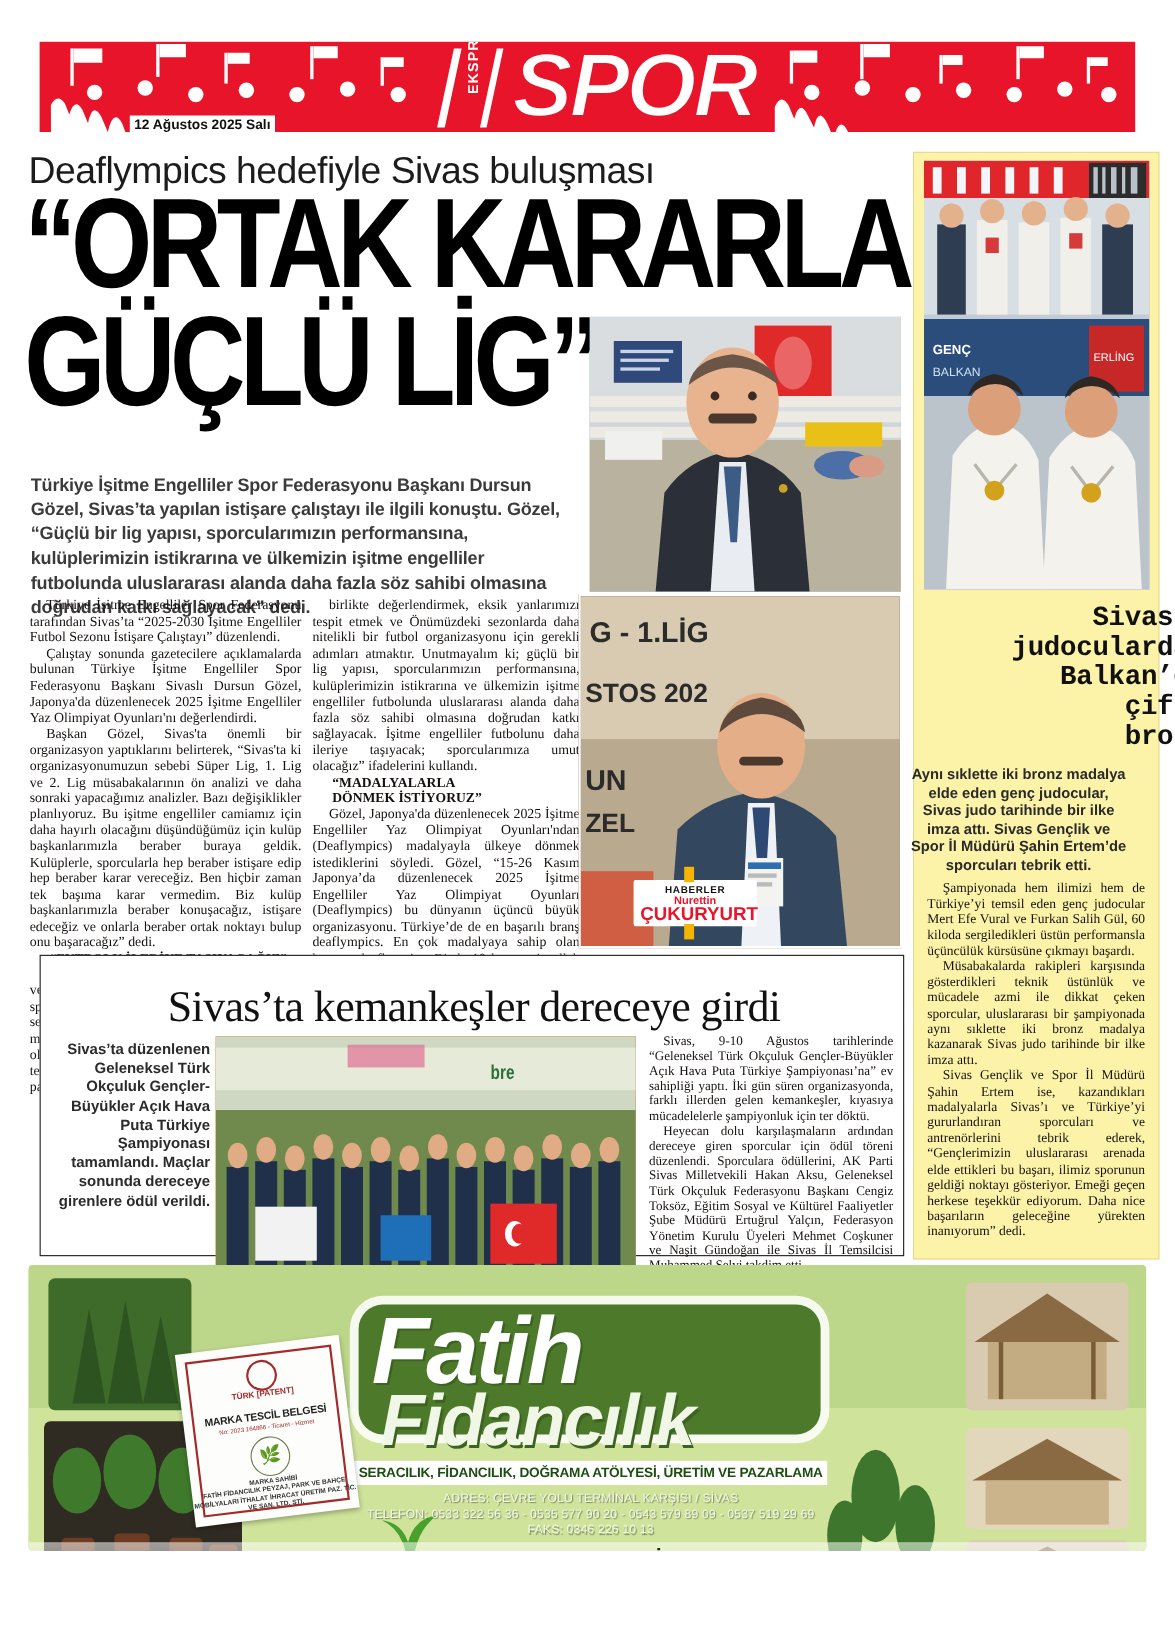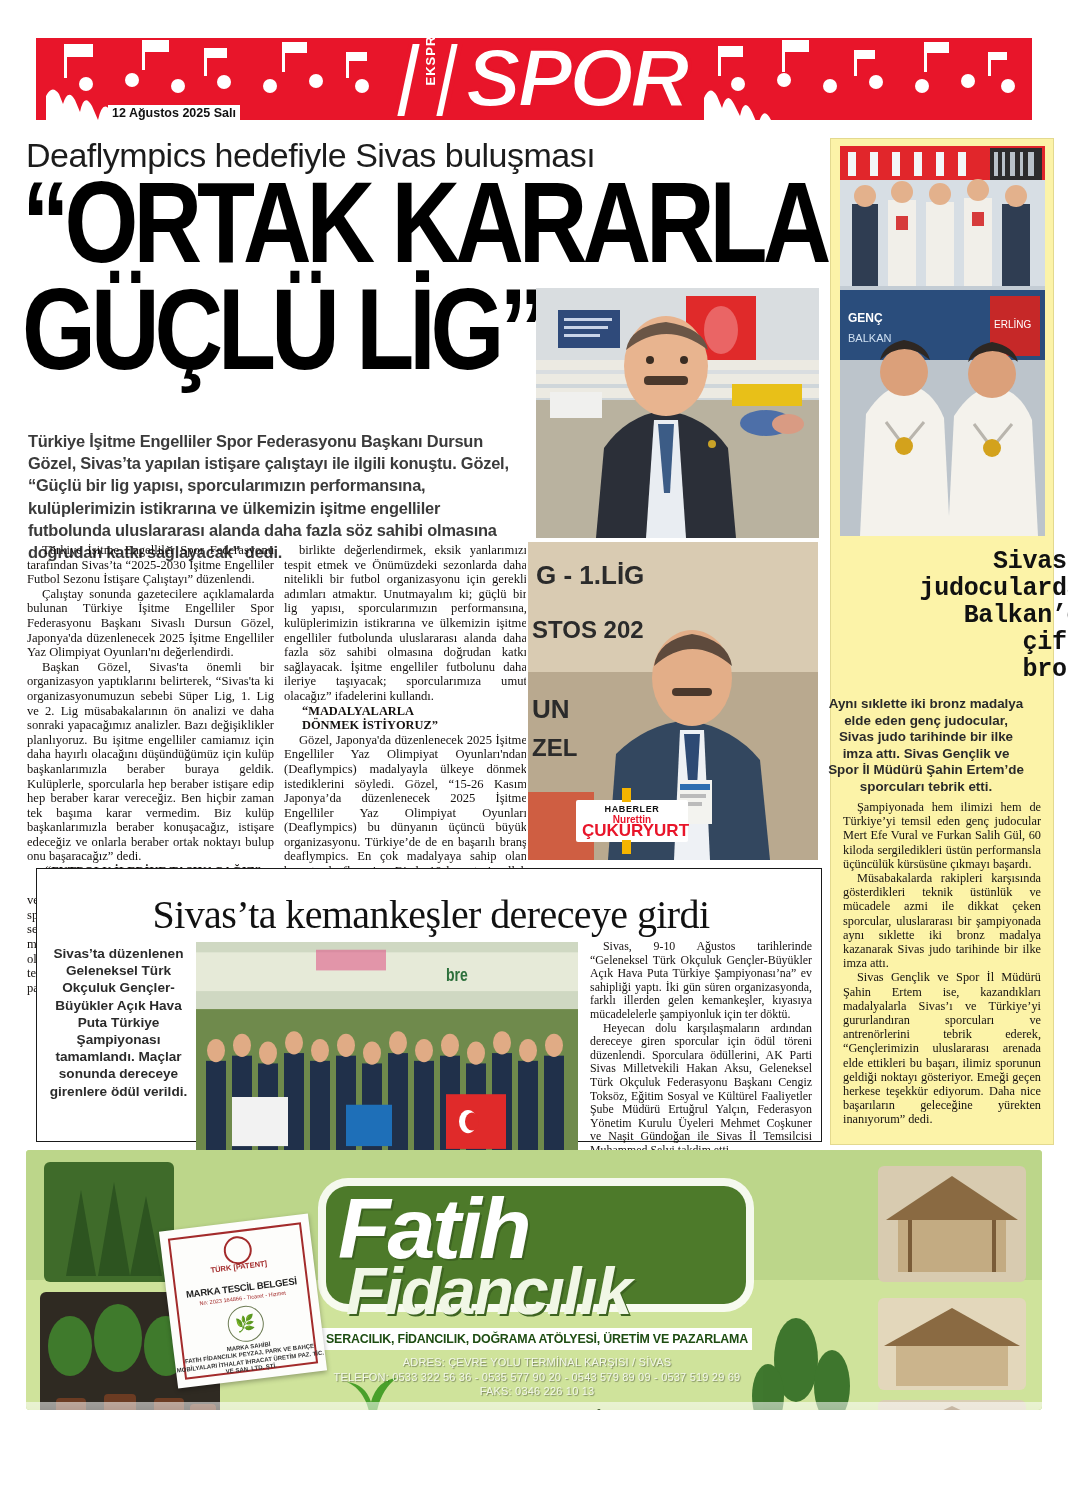--- a/index.html
+++ b/index.html
@@ -12,21 +12,21 @@
   .crowd svg{display:block;}
   .crowd-left{left:10px;width:350px;}
   .crowd-right{right:8px;width:320px;}
   .spor-word{position:absolute;left:430px;top:-2px;font-family:"Liberation Sans",sans-serif;font-style:italic;font-weight:bold;font-size:82px;color:#fff;letter-spacing:-3px;line-height:84px;
       text-shadow:3px 0 0 #e8152a;-webkit-text-stroke:2px #e8152a;}
   .ekspres-badge{position:absolute;left:365px;top:6px;width:54px;height:72px;transform:skewX(-12deg);background:#e8152a;}
   .ekspres-badge .slash1{position:absolute;left:4px;top:0;width:7px;height:72px;background:#fff;}
   .ekspres-badge .slash2{position:absolute;left:43px;top:0;width:6px;height:72px;background:#fff;}
   .ekspres-txt{position:absolute;left:372px;top:18px;width:44px;font-family:"Liberation Sans",sans-serif;font-weight:bold;font-size:13px;color:#fff;letter-spacing:1px;
       transform:rotate(-90deg) skewX(0deg);transform-origin:center;text-align:center;}
-  .dateline{position:absolute;left:108px;top:105px;font-family:"Liberation Sans",sans-serif;font-weight:bold;font-size:12.5px;color:#111;background:#fff;padding:1px 4px;}
+  .dateline{position:absolute;left:118px;top:105px;font-family:"Liberation Sans",sans-serif;font-weight:bold;font-size:12.5px;color:#111;background:#fff;padding:1px 4px;}
 
   
   .kicker{position:absolute;left:26px;top:136px;font-family:"Liberation Sans",sans-serif;font-size:34px;color:#1c1c1c;letter-spacing:-0.5px;}
   .headline{position:absolute;left:22px;top:168px;width:810px;font-family:"Liberation Sans",sans-serif;font-weight:bold;font-size:95px;line-height:88px;letter-spacing:-5px;color:#000;
       transform:scaleY(1.22);transform-origin:left top;}
   .headline .l2{display:block;}
 
   
   .lead{position:absolute;left:28px;top:430px;width:492px;font-family:"Liberation Sans",sans-serif;font-weight:bold;font-size:16.4px;line-height:22.2px;color:#3b3b3b;letter-spacing:-0.2px;}
 
@@ -50,21 +50,21 @@
   .sidebar{position:absolute;left:830px;top:138px;width:222px;height:1005px;background:#fcf3a8;border:1px solid #e3d98f;}
   .sb-photo{position:absolute;left:840px;top:146px;width:205px;height:390px;overflow:hidden;background:#b9c4cc;}
   .sb-title{position:absolute;left:888px;top:548px;width:208px;text-align:right;font-family:Liberation Mono, monospace;font-weight:bold;font-size:25px;line-height:27px;color:#111;letter-spacing:-0.3px;}
   .sb-lead{position:absolute;left:826px;top:696px;width:200px;text-align:center;font-family:"Liberation Sans",sans-serif;font-weight:bold;font-size:13.4px;line-height:16.6px;color:#2a2a2a;}
   .sb-body{position:absolute;left:843px;top:800px;width:198px;font-family:"Liberation Serif",serif;font-size:12.3px;line-height:14.2px;text-align:justify;color:#15110f;}
   .sb-body p{margin:0;text-indent:14px;}
 
   
   .art2{position:absolute;left:36px;top:868px;width:784px;height:272px;border:1px solid #1a1a1a;background:#fff;}
   .art2-title{position:absolute;left:46px;top:880px;width:770px;text-align:center;font-family:"Liberation Serif",serif;font-size:40px;letter-spacing:-0.6px;color:#111;margin-top:11px;}
-  .art2-spot{position:absolute;left:46px;top:945px;width:145px;text-align:center;font-family:"Liberation Sans",sans-serif;font-weight:bold;font-size:13.6px;line-height:17.2px;color:#2b2b2b;}
+  .art2-spot{position:absolute;left:46px;top:945px;width:145px;text-align:right;font-family:"Liberation Sans",sans-serif;font-weight:bold;font-size:13.6px;line-height:17.2px;color:#2b2b2b;}
   .art2-photo{position:absolute;left:196px;top:942px;width:382px;height:248px;overflow:hidden;background:#f97316;}
   .art2-col{position:absolute;left:590px;top:940px;width:222px;font-family:"Liberation Serif",serif;font-size:11.9px;line-height:13.6px;text-align:justify;color:#15110f;}
   .art2-col p{margin:0;text-indent:13px;}
 
   
   .ad{position:absolute;left:26px;top:1150px;width:1016px;height:260px;overflow:hidden;border-radius:4px;
      background:linear-gradient(120deg,#9cc35b 0%,#cfe39b 22%,#e9f2d2 48%,#cfe39b 74%,#9cc35b 100%);}
   .ad-trees{position:absolute;left:0;top:0;width:1016px;height:320px;}
   .ad-greenbar{position:absolute;left:300px;top:36px;width:420px;height:118px;background:#4d7a2a;border-radius:22px;box-shadow:0 0 0 8px rgba(255,255,255,.85);}
   .ad-logo1{position:absolute;left:312px;top:38px;width:400px;font-family:"Liberation Sans",sans-serif;font-style:italic;font-weight:bold;font-size:86px;line-height:80px;color:#fff;letter-spacing:-3px;

